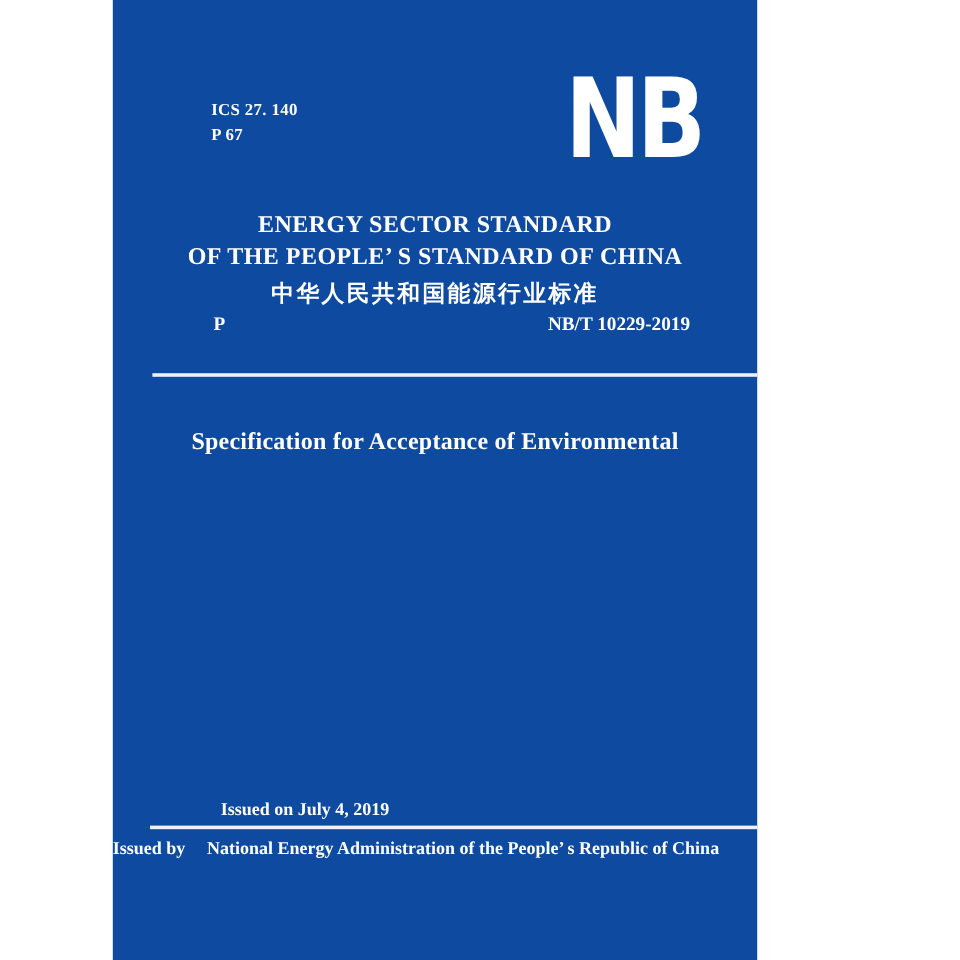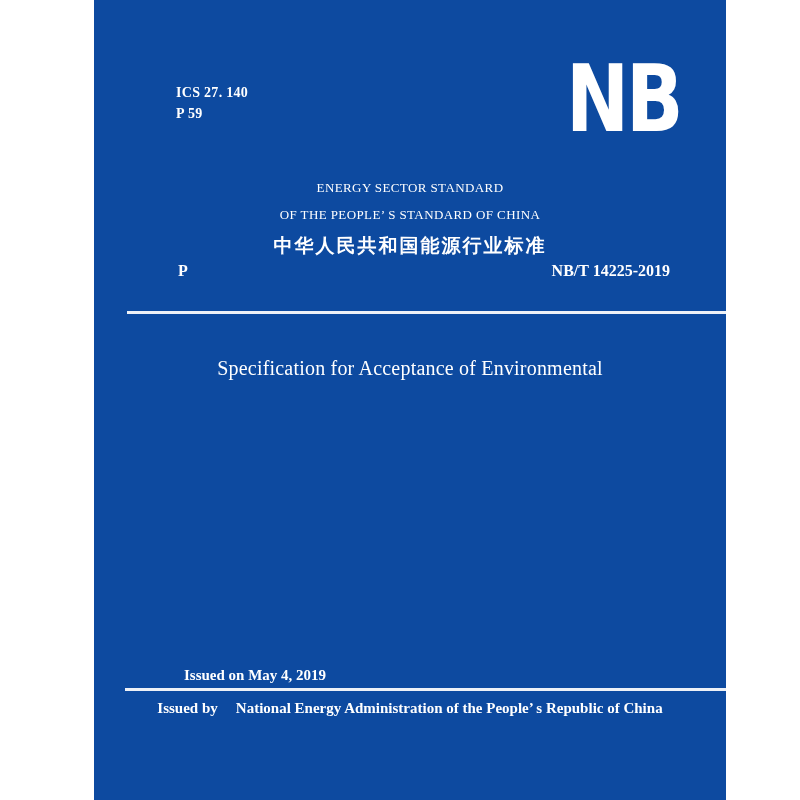--- a/index.html
+++ b/index.html
@@ -14,21 +14,21 @@
     position: relative;
     width: 800px;
     height: 800px;
     background: #ffffff;
     overflow: hidden;
   }
   .cover-page {
     position: absolute;
     left: 94px;
     top: 0;
-    width: 632px;
+    width: 537px;
     height: 800px;
     background: #0d4aa0;
     color: #ffffff;
   }
   .ics-block {
     position: absolute;
     left: 82px;
     top: 82px;
     font-size: 14px;
     font-weight: bold;
@@ -48,22 +48,22 @@
     transform-origin: right top;
   }
   .std-heading {
     position: absolute;
     left: 0;
     right: 0;
     top: 174px;
     text-align: center;
   }
   .std-heading .en {
-    font-size: 13px;
-    font-weight: normal;
+    font-size: 20px;
+    font-weight: bold;
     line-height: 27px;
     letter-spacing: 0.4px;
   }
   .std-heading .zh {
     margin-top: 6px;
     font-size: 19px;
     font-weight: bold;
     line-height: 24px;
     letter-spacing: 2px;
     font-family: "Liberation Sans", "Liberation Serif", sans-serif;
@@ -89,21 +89,21 @@
   }
   .title-block {
     position: absolute;
     left: 0;
     right: 0;
     top: 352px;
     text-align: center;
   }
   .title-block .en {
     font-size: 20px;
-    font-weight: normal;
+    font-weight: bold;
     line-height: 32px;
     letter-spacing: 0.2px;
   }
   .title-block .zh {
     margin-top: 9px;
     font-size: 24px;
     font-weight: bold;
     line-height: 30px;
     letter-spacing: 2px;
   }
@@ -124,61 +124,60 @@
     right: 0;
     top: 688px;
     height: 3px;
     background: #edf1f7;
   }
   .issued-by-row {
     position: absolute;
     left: 0;
     right: 0;
     top: 700px;
-    text-align: center;
     font-size: 15px;
     font-weight: bold;
     white-space: nowrap;
   }
   .issued-by-row .label {
     margin-right: 18px;
   }
 </style>
 </head>
 <body>
 
 <div class="canvas">
   <div class="cover-page">
 
     <div class="ics-block">
       <div>ICS 27. 140</div>
-      <div>P 59</div>
+      <div>P 67</div>
     </div>
 
     <div class="nb-logo">NB</div>
 
     <div class="std-heading">
       <div class="en">ENERGY SECTOR STANDARD</div>
       <div class="en">OF THE PEOPLE’ S STANDARD OF CHINA</div>
       <div class="zh">中华人民共和国能源行业标准</div>
     </div>
 
     <div class="code-row">
       <span>P</span>
-      <span>NB/T 14225-2019</span>
+      <span>NB/T 10229-2019</span>
     </div>
 
     <div class="rule-top"></div>
 
     <div class="title-block">
       <div class="en">Specification for Acceptance of Environmental</div>
     </div>
 
     <div class="dates-row">
-      <span>Issued on May 4, 2019</span>
+      <span>Issued on July 4, 2019</span>
     </div>
 
     <div class="rule-bottom"></div>
 
     <div class="issued-by-row">
       <span class="label">Issued by</span><span>National Energy Administration of the People’ s Republic of China</span>
     </div>
 
   </div>
 </div>

